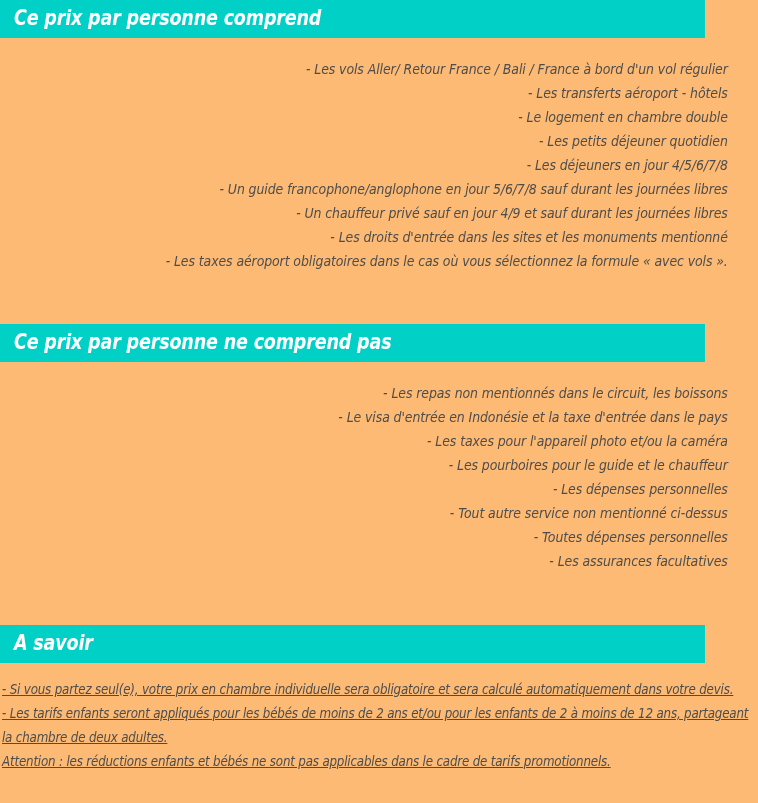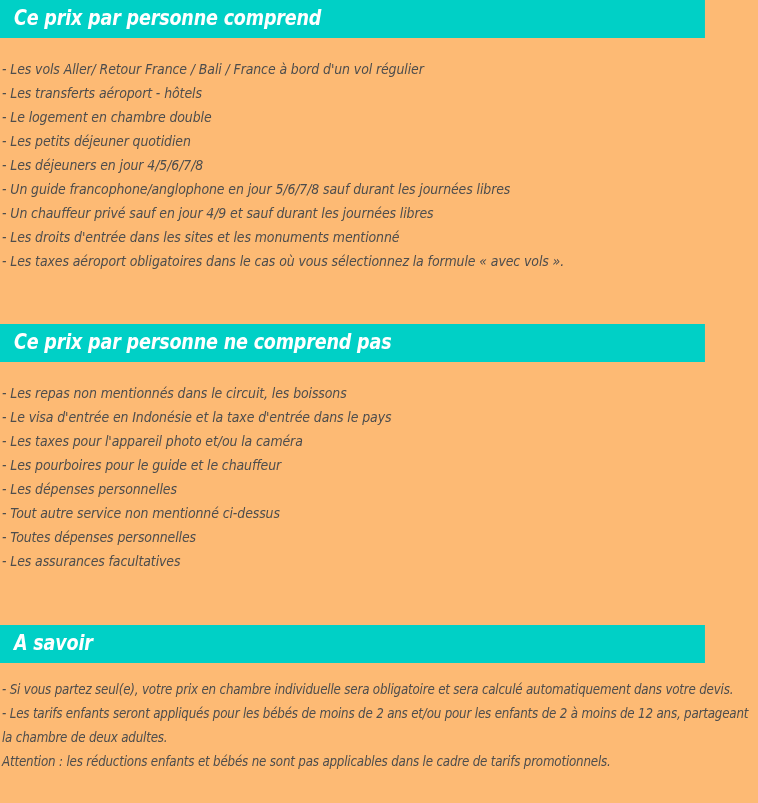--- a/index.html
+++ b/index.html
@@ -37,36 +37,38 @@
     transform: scaleX(0.93);
     transform-origin: left center;
   }
   .bar-inner {
     display: block;
   }
 
   
   .list-block {
     padding: 0 0 0 2px;
+    text-align: right;
   }
   .list-item {
     font-family: "DejaVu Sans Condensed", "Liberation Sans Narrow", "Liberation Sans", sans-serif;
     font-style: italic;
     font-size: 14.5px;
     line-height: 24px;
     color: #4d4d4d;
     white-space: nowrap;
     letter-spacing: -0.1px;
     transform: scaleX(0.96);
     transform-origin: left center;
   }
 
   
   .notes-block {
     padding: 0 16px 0 2px;
+    text-decoration: underline;
   }
   .note-line {
     font-family: "DejaVu Sans Condensed", "Liberation Sans Narrow", "Liberation Sans", sans-serif;
     font-style: italic;
     font-size: 14px;
     line-height: 24px;
     color: #4d4d4d;
     letter-spacing: -0.2px;
     width: 790px;
     transform: scaleX(0.945);

